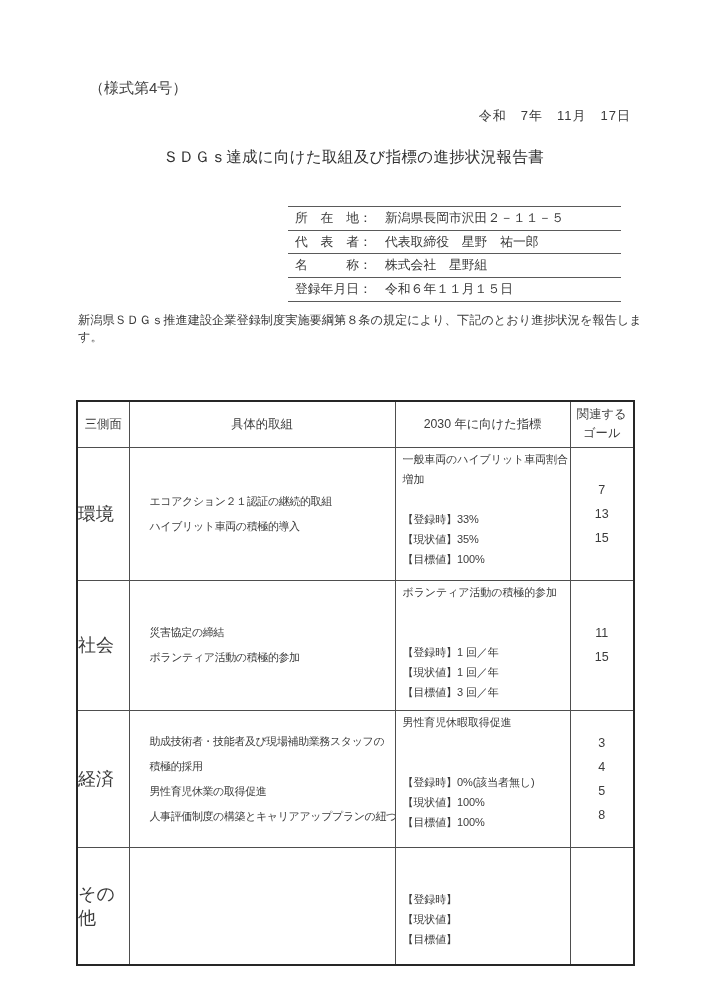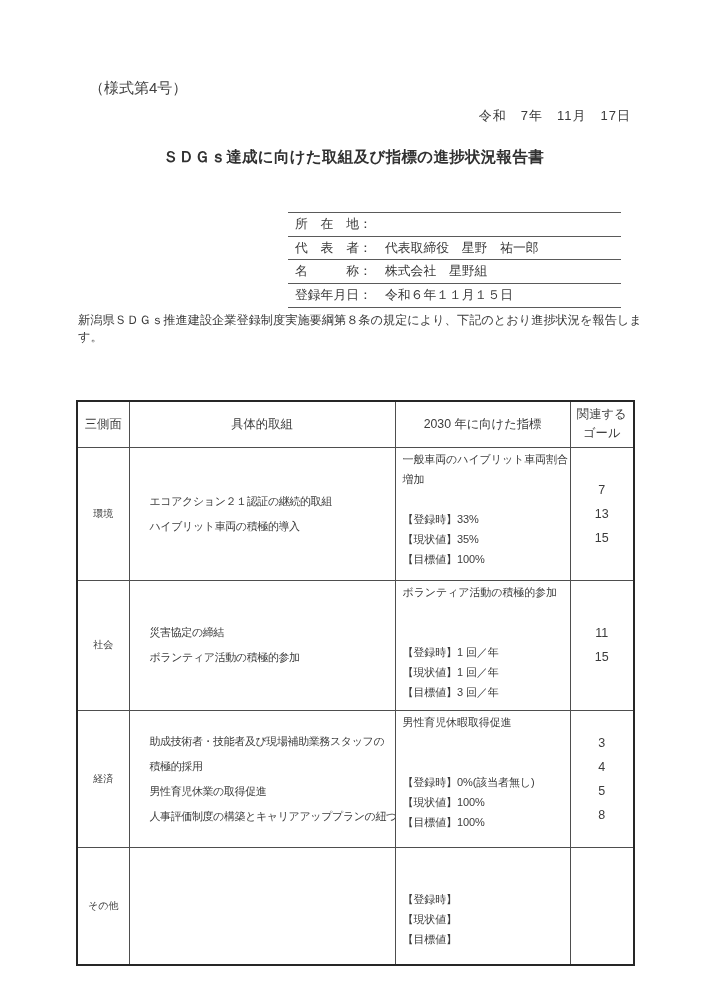--- a/index.html
+++ b/index.html
@@ -10,25 +10,25 @@
     width: 707px; height: 1000px;
     margin: 0 auto;
     background: #ffffff;
     color: #3c3c3c;
     overflow: hidden;
   }
   .form-no { position: absolute; left: 89px; top: 79px; font-size: 15px; color: #414141; }
   .doc-date { position: absolute; top: 107px; right: 76px; font-size: 13px; letter-spacing: 1px; color: #3a3a3a; white-space: pre; }
   .doc-title {
     position: absolute; top: 147px; left: 0; width: 100%;
-    text-align: center; font-size: 15.5px; font-weight: 700;
+    text-align: center; font-size: 15.5px; font-weight: 400;
     letter-spacing: 0.3px; color: #303030;
   }
   .info-block {
-    position: absolute; left: 288px; top: 212px; width: 333px;
+    position: absolute; left: 288px; top: 206px; width: 333px;
     border-top: 1px solid #5a5a5a; font-size: 12.8px; color: #3a3a3a;
   }
   .info-row { display: flex; align-items: center; height: 23.7px; border-bottom: 1px solid #5a5a5a; }
   .info-label { flex: 0 0 97px; padding-left: 7px; white-space: pre; }
   .info-value { white-space: pre; }
   .intro { position: absolute; left: 78px; top: 312px; width: 578px; font-size: 12.2px; color: #3a3a3a; }
   table.report {
     position: absolute; left: 76px; top: 354px; width: 557px;
     border-collapse: collapse; table-layout: fixed;
     border: 2.5px solid #262626;
@@ -36,21 +36,21 @@
     margin-top: 46px;
   }
   table.report th, table.report td {
     border: 1px solid #4e4e4e;
     overflow: hidden;
   }
   table.report th {
     font-weight: normal; font-size: 12.3px; text-align: center;
     vertical-align: middle; line-height: 19px; white-space: pre;
   }
-  td.aspect  { text-align: center; vertical-align: middle; font-size: 10px; }
+  td.aspect  { vertical-align: middle; font-size: 18px; }
   td.initiative {
     vertical-align: middle; padding: 0 3px 0 20px;
     font-size: 11px; letter-spacing: -0.4px; line-height: 25px; white-space: pre;
   }
   td.indicator {
     vertical-align: top; padding: 1px 2px 0 7px;
     font-size: 11px; letter-spacing: -0.1px; line-height: 20px; white-space: pre;
   }
   td.goals { text-align: center; vertical-align: middle; font-size: 12.5px; line-height: 24px; white-space: pre; }
   tr.hrow  { height: 46px; }
@@ -64,20 +64,21 @@
 
 <div class="page">
 
   <div class="form-no">（様式第4号）</div>
   <div class="doc-date">令和　7年　11月　17日</div>
   <div class="doc-title">ＳＤＧｓ達成に向けた取組及び指標の進捗状況報告書</div>
 
   <div class="info-block">
     <div class="info-row">
       <span class="info-label">所　在　地：</span>
+      <span class="info-value">新潟県長岡市沢田２－１１－５</span>
     </div>
     <div class="info-row">
       <span class="info-label">代　表　者：</span>
       <span class="info-value">代表取締役　星野　祐一郎</span>
     </div>
     <div class="info-row">
       <span class="info-label">名　　　称：</span>
       <span class="info-value">株式会社　星野組</span>
     </div>
     <div class="info-row">

